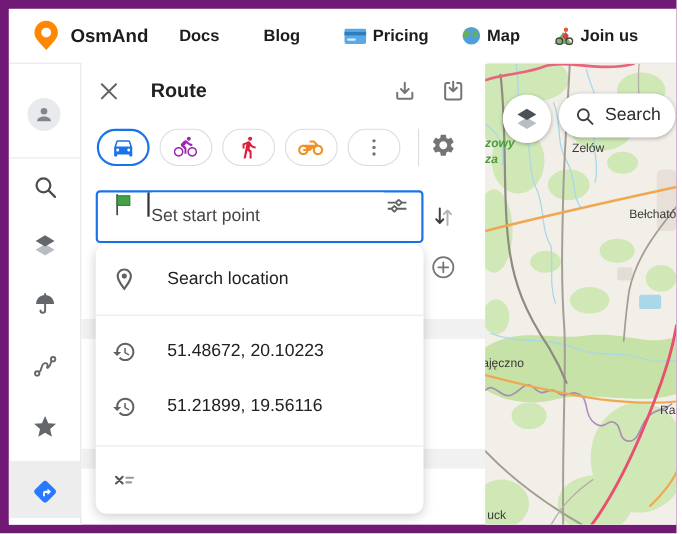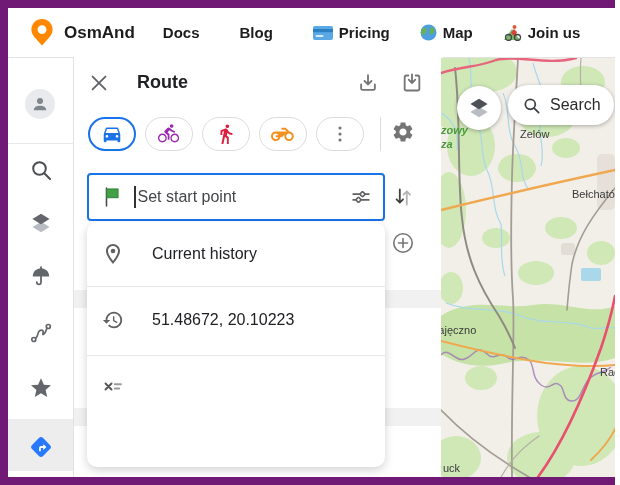--- a/index.html
+++ b/index.html
@@ -34,21 +34,21 @@
   .pill { width:48px; height:34px; border:1px solid #dadce0; border-radius:17px; background:#fff;
           display:flex; align-items:center; justify-content:center; cursor:pointer; }
   .pill.sel { border:2px solid #1a73e8; }
   .mode-div { position:absolute; left:306px; top:69px; width:1px; height:34px; background:#dadce0; }
   .gear { position:absolute; left:317px; top:72px; width:24px; height:24px; cursor:pointer; }
   .swap { position:absolute; left:317px; top:137px; width:24px; height:24px; cursor:pointer; }
   .addpt { position:absolute; left:317px; top:183px; width:24px; height:24px; cursor:pointer; }
 
   .start-box { position:absolute; left:13px; top:125px; width:298px; height:48px;
                border:2px solid #1a73e8; border-radius:4px; background:#fff;
-               display:flex; align-items:center; padding:0 10px 0 12px; }
+               display:flex; padding:0 10px 0 12px; }
   .start-box .caret { width:1.5px; height:22px; background:#333; margin-left:11px; }
   .start-input { border:none; outline:none; flex:1; font-size:16px; min-width:0;
                  font-family:"Liberation Sans",sans-serif; color:#202124; margin-left:2px; }
   .start-input::placeholder { color:#434649; opacity:1; }
 
   .dropdown { position:absolute; left:13px; top:174px; width:298px; height:245px; background:#fff;
               border-radius:10px; box-shadow:0 3px 10px rgba(0,0,0,.18); overflow:hidden; z-index:3; }
   .dd-row { display:flex; align-items:center; padding-left:14px; cursor:pointer; }
   .dd-row .txt { margin-left:27px; font-size:16px; color:#202124; }
   .dd-div { height:1px; background:#e8e8e8; }
@@ -217,29 +217,35 @@
     <svg class="addpt" viewBox="0 0 24 24">
       <circle cx="12" cy="12" r="9.2" fill="none" stroke="#757575" stroke-width="1.6"></circle>
       <path d="M12 7.5v9M7.5 12h9" stroke="#757575" stroke-width="1.6" stroke-linecap="round"></path>
     </svg>
 
     <div class="dropdown">
       <div class="dd-row" style="height:64px">
         <svg width="24" height="24" viewBox="0 0 24 24">
           <path d="M12 2C8.13 2 5 5.13 5 9c0 5.25 7 13 7 13s7-7.75 7-13c0-3.87-3.13-7-7-7zm0 2c2.76 0 5 2.24 5 5 0 2.88-2.88 7.19-5 9.88C9.92 16.21 7 11.85 7 9c0-2.76 2.24-5 5-5zm0 2.7a2.3 2.3 0 1 0 0 4.6 2.3 2.3 0 0 0 0-4.6z" fill="#616161"></path>
         </svg>
-        <span class="txt">Current history</span>
+        <span class="txt">Search location</span>
       </div>
       <div class="dd-div"></div>
       <div class="hist-sec">
         <div class="dd-row" style="height:50px">
           <svg width="24" height="24" viewBox="0 0 24 24">
             <path d="M13 3c-4.97 0-9 4.03-9 9H1l3.89 3.89.07.14L9 12H6c0-3.87 3.13-7 7-7s7 3.13 7 7-3.13 7-7 7c-1.93 0-3.68-.79-4.94-2.06l-1.42 1.42C8.27 19.99 10.51 21 13 21c4.97 0 9-4.03 9-9s-4.03-9-9-9zm-1 5v5l4.28 2.54.72-1.21-3.5-2.08V8z" fill="#616161" transform="scale(.92) translate(1 1)"></path>
           </svg>
           <span class="txt">51.48672, 20.10223</span>
+        </div>
+        <div class="dd-row" style="height:50px">
+          <svg width="24" height="24" viewBox="0 0 24 24">
+            <path d="M13 3c-4.97 0-9 4.03-9 9H1l3.89 3.89.07.14L9 12H6c0-3.87 3.13-7 7-7s7 3.13 7 7-3.13 7-7 7c-1.93 0-3.68-.79-4.94-2.06l-1.42 1.42C8.27 19.99 10.51 21 13 21c4.97 0 9-4.03 9-9s-4.03-9-9-9zm-1 5v5l4.28 2.54.72-1.21-3.5-2.08V8z" fill="#616161" transform="scale(.92) translate(1 1)"></path>
+          </svg>
+          <span class="txt">51.21899, 19.56116</span>
         </div>
       </div>
       <div class="dd-div"></div>
       <div class="dd-row" style="height:61px">
         <svg width="24" height="24" viewBox="0 0 24 24">
           <path d="M4.5 8.5 10.5 14.5M10.5 8.5 4.5 14.5" stroke="#555" stroke-width="1.9" stroke-linecap="round"></path>
           <path d="M13.8 9.3h6.2" stroke="#9a9a9a" stroke-width="1.9" stroke-linecap="round"></path>
           <path d="M13.8 13.5h4.4" stroke="#9a9a9a" stroke-width="1.9" stroke-linecap="round"></path>
         </svg>
       </div>

